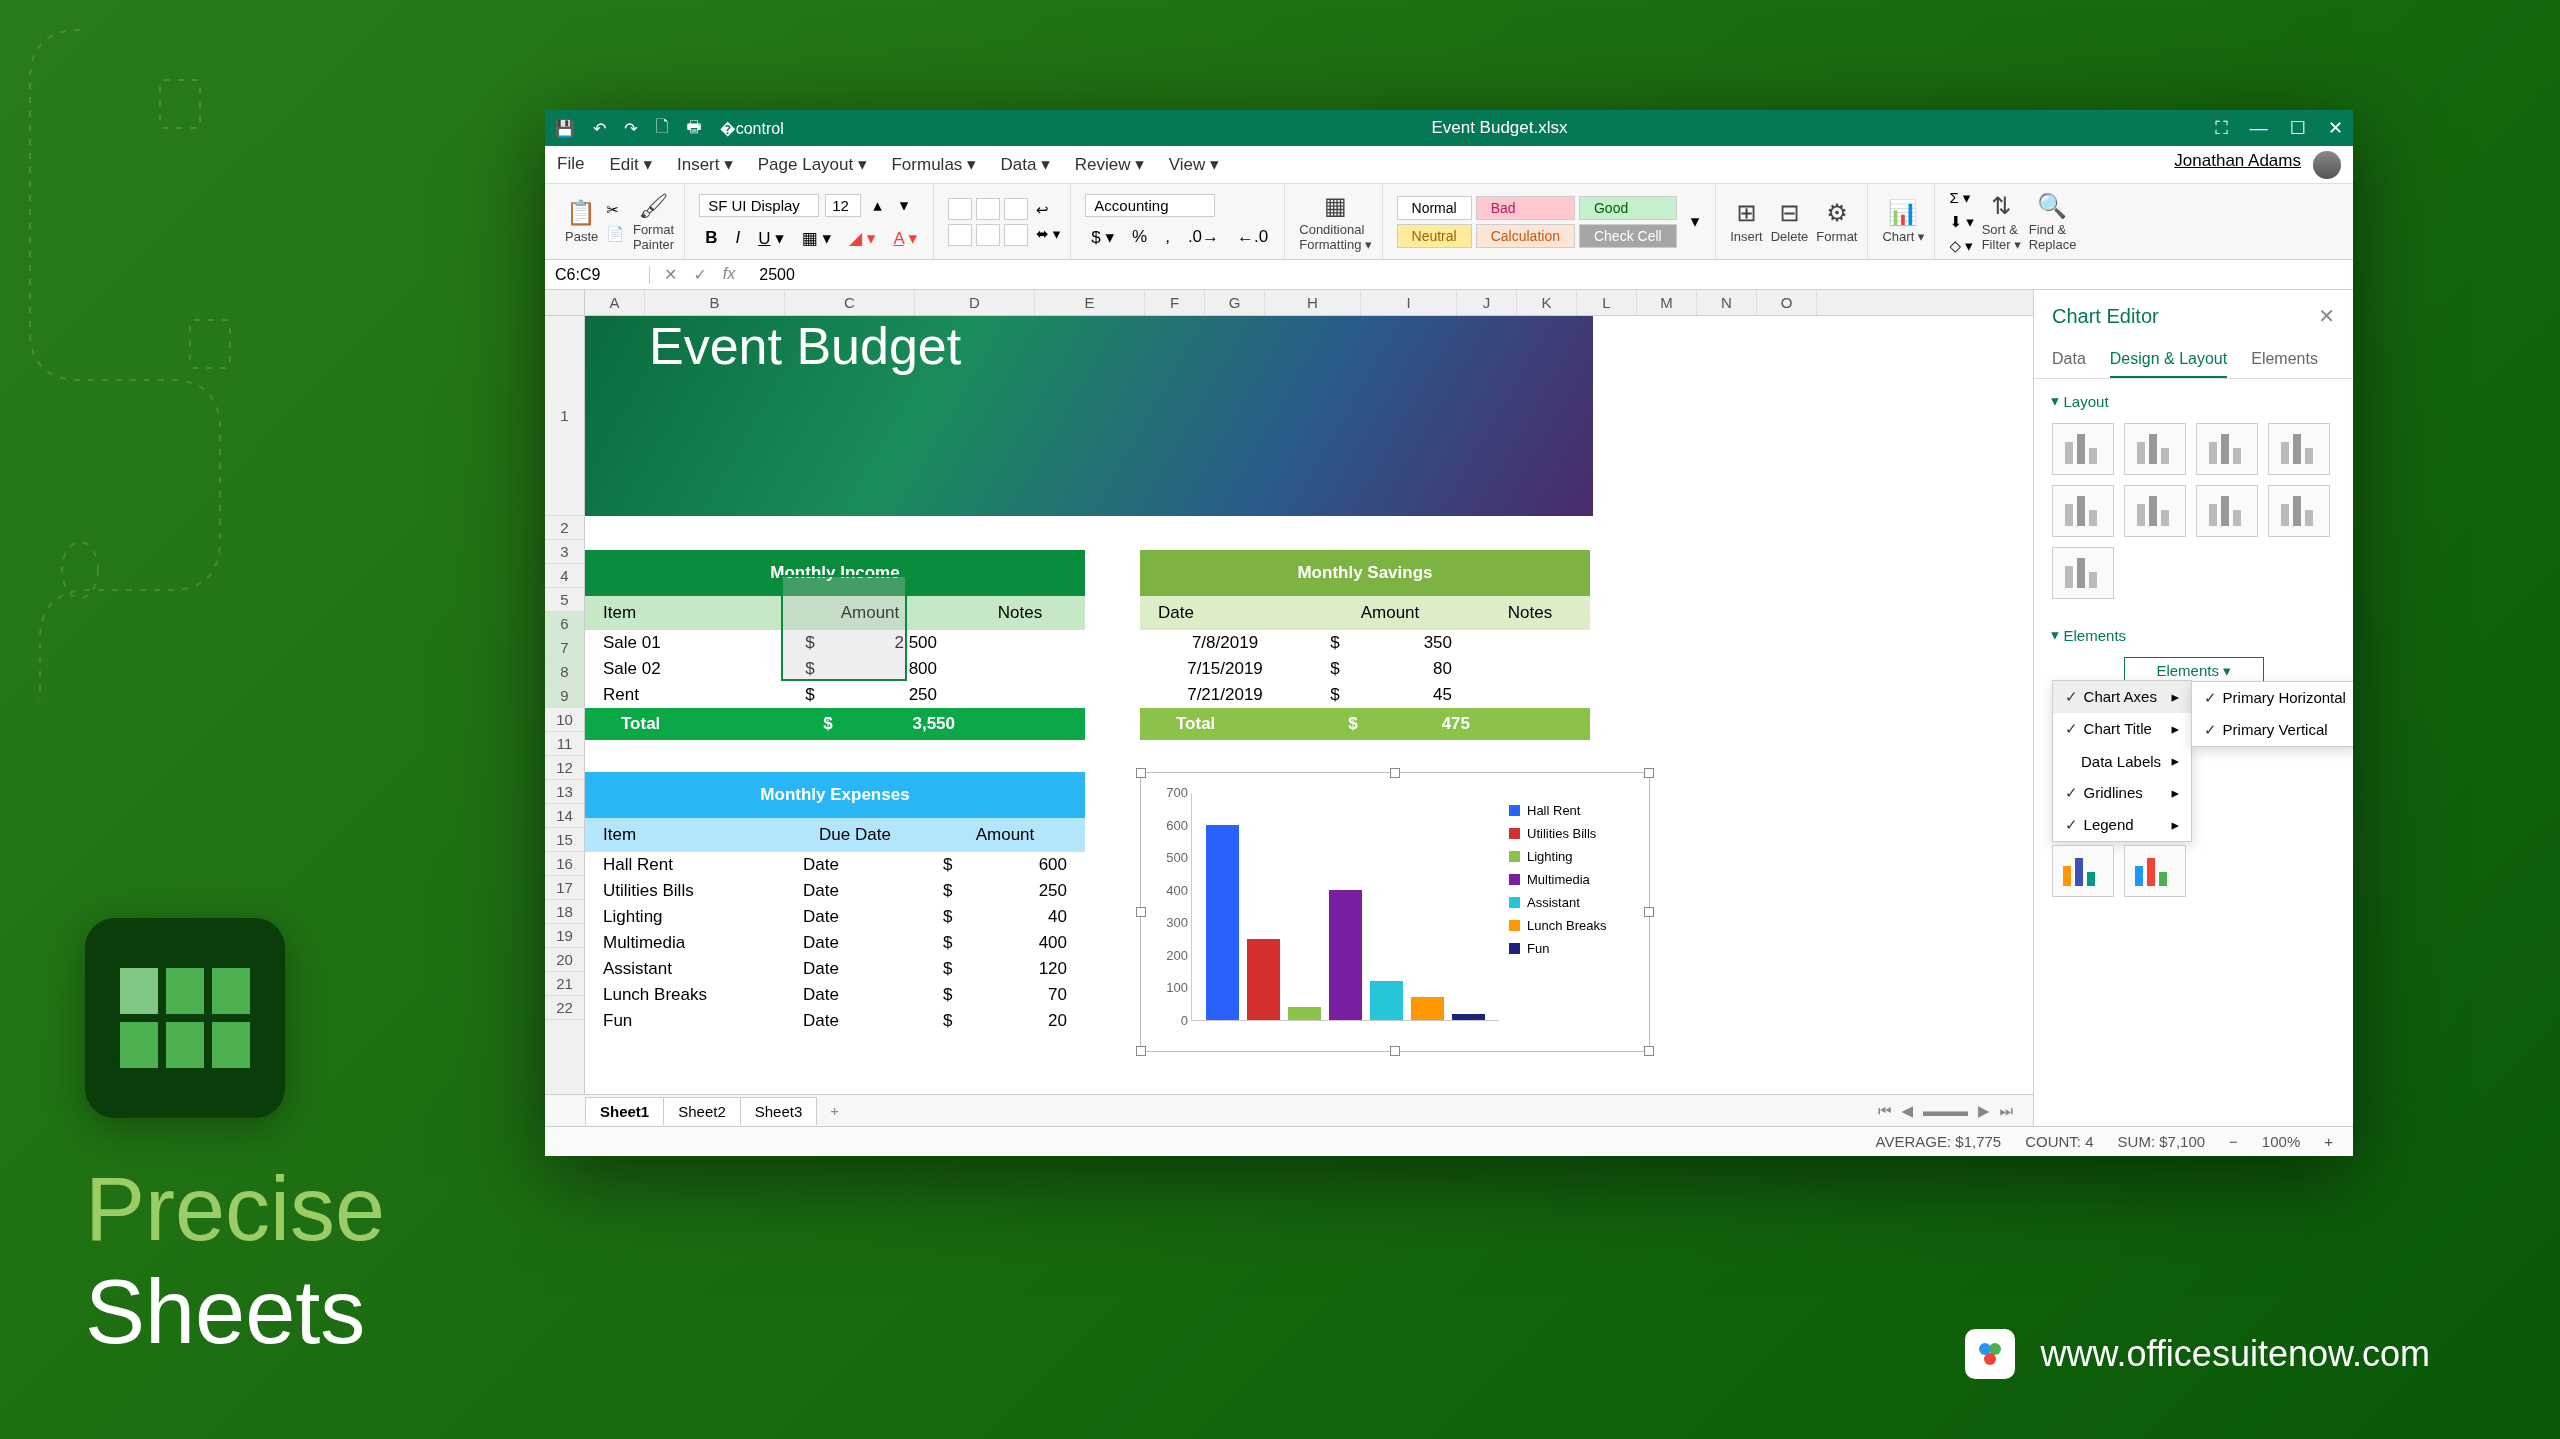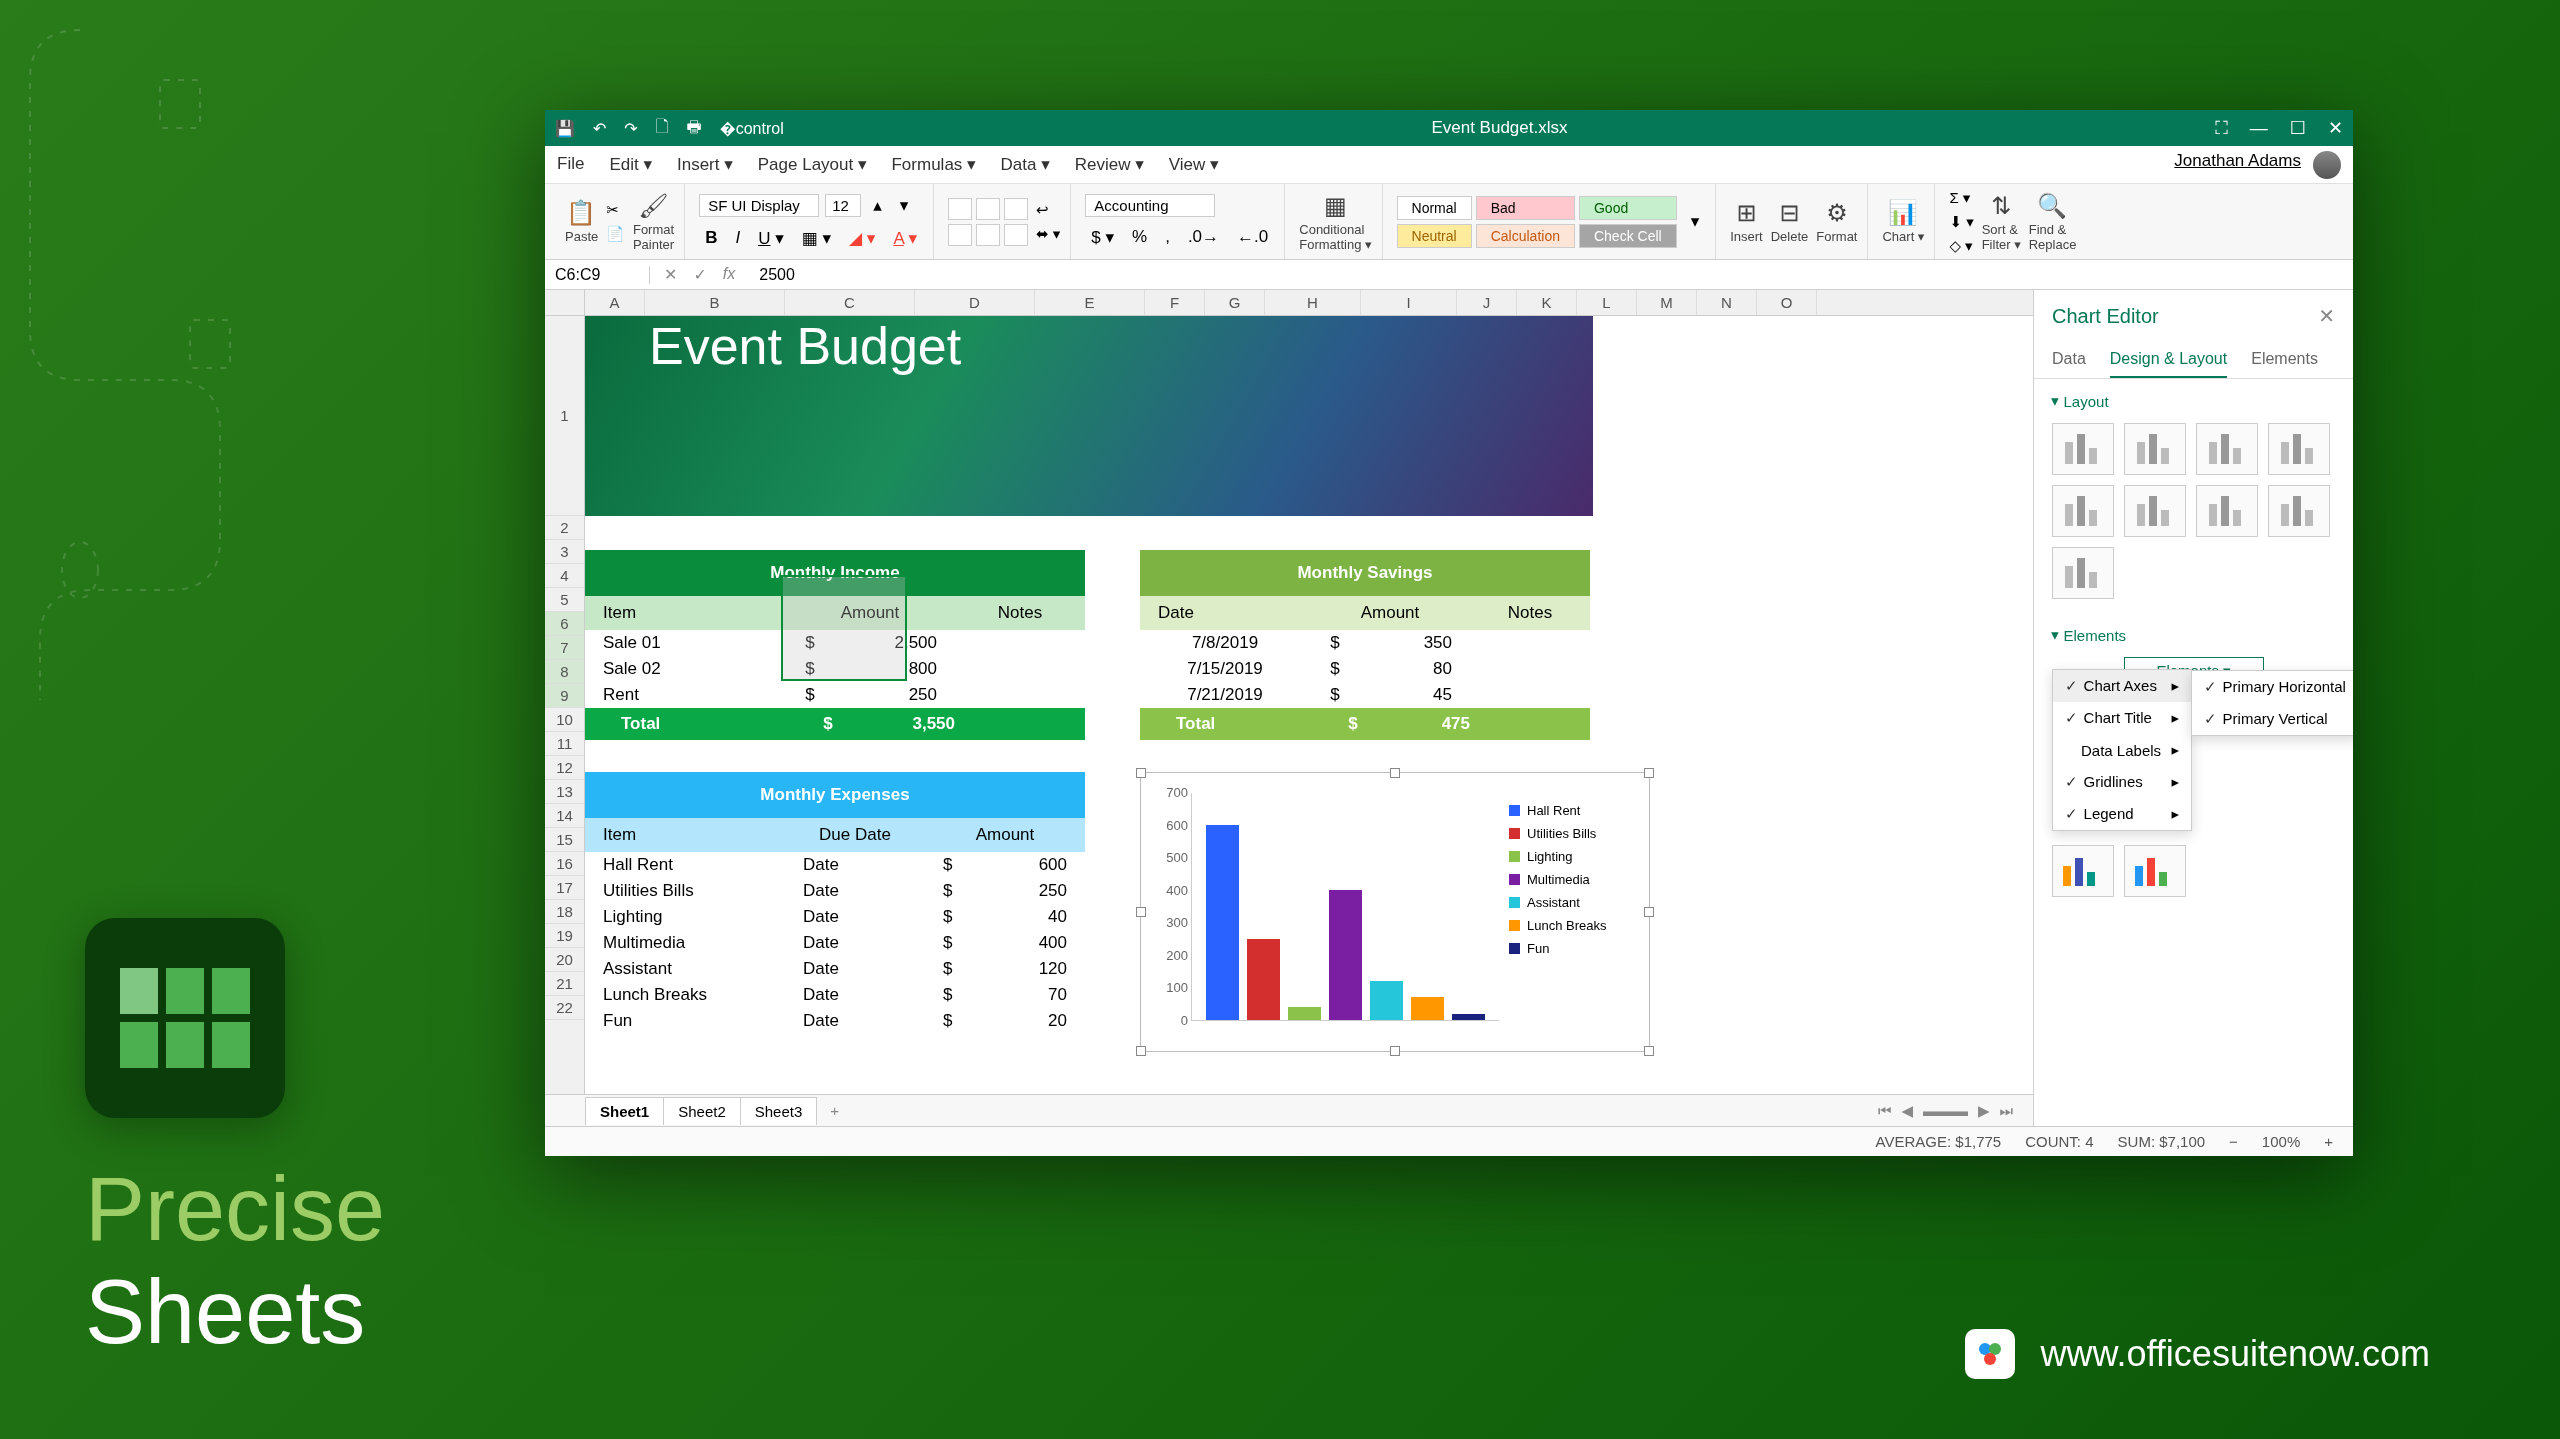--- a/index.html
+++ b/index.html
@@ -39,21 +39,21 @@
 .ribbon-small { display:flex; flex-direction:column; gap:6px; font-size:15px; }
 .font-row { display:flex; gap:6px; align-items:center; }
 .font-name { border:1px solid #ccc; background:#fff; padding:2px 8px; font-size:15px; width:120px; }
 .font-size { border:1px solid #ccc; background:#fff; padding:2px 6px; font-size:15px; width:36px; }
 .fmt-btn { padding:2px 6px; cursor:pointer; font-size:17px; }
 .align-grid { display:grid; grid-template-columns:repeat(3,24px); grid-template-rows:repeat(2,22px); gap:4px; }
 .align-grid div { background:#fff; border:1px solid #ccc; cursor:pointer; }
 .num-fmt { border:1px solid #ccc; background:#fff; padding:2px 8px; font-size:15px; width:130px; }
 .style-chip { height:24px; padding:0 14px; font-size:14px; display:flex; align-items:center; border:1px solid #ccc; cursor:pointer; }
 .sc-normal { background:#fff; }
-.sc-bad { background:#ffc7ce; color:#000000; }
+.sc-bad { background:#ffc7ce; color:#be185d; }
 .sc-good { background:#c6efce; color:#006100; }
 .sc-neutral { background:#ffeb9c; color:#9c6500; }
 .sc-calc { background:#fce4d6; color:#c65911; }
 .sc-check { background:#a5a5a5; color:#fff; }
 .styles-grid { display:grid; grid-template-columns:repeat(3,auto); gap:4px; }
 
 .formula-bar { height:30px; border-bottom:1px solid #d0d0d0; display:flex; align-items:center; font-size:16px; }
 .name-box { width:105px; border-right:1px solid #ccc; padding:0 10px; }
 .fb-icons { display:flex; gap:16px; padding:0 14px; color:#888; }
 .fb-val { padding:0 10px; }
@@ -637,21 +637,21 @@
             <div class="layout-th"><svg>
                 <rect x="12" y="18" width="8" height="22" fill="#bbb"></rect>
                 <rect x="24" y="10" width="8" height="30" fill="#999"></rect>
                 <rect x="36" y="24" width="8" height="16" fill="#bbb"></rect>
               </svg></div>
           </div>
       </div>
       <div class="ce-section" style="position:relative">
         <div class="ce-sec-title">Elements</div>
         <div class="elem-dd">Elements ▾</div>
-        <div class="elem-menu" id="elem-menu" style="top:56px;left:18px">
+        <div class="elem-menu" id="elem-menu" style="top:67px;left:18px">
 
         <div class="elem-item" style="background: rgb(238, 238, 238);">
               <span class="chk">Chart Axes</span>
               <span>▸</span>
             </div>
             <div class="elem-item">
               <span class="chk">Chart Title</span>
               <span>▸</span>
             </div>
             <div class="elem-item">

